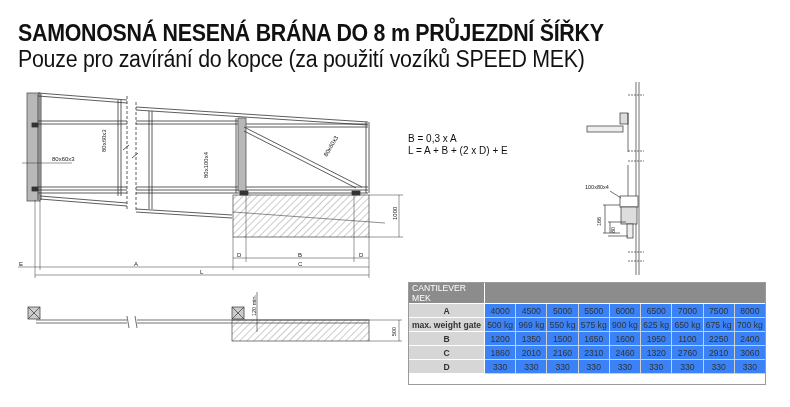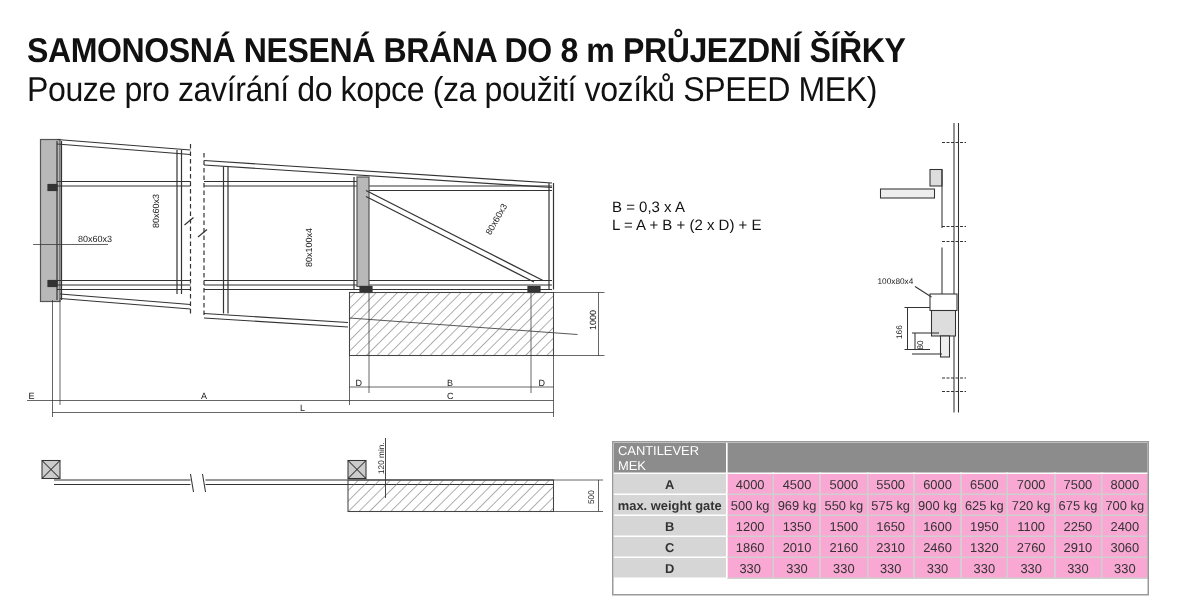--- a/index.html
+++ b/index.html
@@ -1,28 +1,28 @@
 <!DOCTYPE html>
 <html><head>
 <meta charset="utf-8">
 <style>
   html, body { margin:0; padding:0; background:#ffffff; }
   body { width:790px; height:407px; position:relative; overflow:hidden; font-family:"Liberation Sans", sans-serif; color:#111; }
   .title { position:absolute; left:18px; top:20px; font-size:23px; font-weight:bold; letter-spacing:-0.3px; transform:scaleX(0.93); transform-origin:left top; white-space:nowrap; }
   .subtitle { position:absolute; left:18px; top:46px; font-size:23px; letter-spacing:-0.3px; transform:scaleX(0.93); transform-origin:left top; white-space:nowrap; }
   svg.drawing { position:absolute; left:0; top:0; }
   .formulas { position:absolute; left:408px; top:133px; font-size:10px; line-height:12px; }
-  .tbl-wrap { position:absolute; left:408px; top:282px; width:358px;margin-top:12px; }
+  .tbl-wrap { position:absolute; left:408px; top:282px; width:358px; }
   table.spec { border-collapse:collapse; width:358px; font-size:8.6px; color:#333; }
   table.spec td { border:1px solid #ffffff; text-align:center; height:13px; padding:0; }
   table.spec tr.hdr td { background:#8c8c8c; height:15px; }
   table.spec td.cap { background:#1a1a1a; color:#ffffff; text-align:left; padding-left:3px; font-size:8.6px; width:72px; }
   table.spec tr.units td { background:#d6d6d6; color:#555; }
   table.spec td.rowlab { background:#d6d6d6; font-weight:bold; color:#333; width:75px; }
-  table.spec tr.data td.v { background:#f9a8d4; border:1px solid #cfcfcf; }
+  table.spec tr.data td.v { background:#3b82f6; border:1px solid #cfcfcf; }
   table.spec tr.units td.blank { background:#d6d6d6; }
   .tbl-frame { position:absolute; left:0; top:0; width:356px; height:101px; border:1px solid #9a9a9a; pointer-events:none; }
 </style>
 </head>
 <body>
 
 <div class="title">SAMONOSNÁ NESENÁ BRÁNA DO 8 m PRŮJEZDNÍ ŠÍŘKY</div>
 <div class="subtitle">Pouze pro zavírání do kopce (za použití vozíků SPEED MEK)</div>
 
 <svg class="drawing" width="790" height="407" viewBox="0 0 790 407">
@@ -203,21 +203,21 @@
       <td class="v">8000</td>
     </tr>
     <tr class="data">
       <td class="rowlab">max. weight gate</td>
       <td class="v">500 kg</td>
       <td class="v">969 kg</td>
       <td class="v">550 kg</td>
       <td class="v">575 kg</td>
       <td class="v">900 kg</td>
       <td class="v">625 kg</td>
-      <td class="v">720 kg</td>
+      <td class="v">650 kg</td>
       <td class="v">675 kg</td>
       <td class="v">700 kg</td>
     </tr>
     <tr class="data">
       <td class="rowlab">B</td>
       <td class="v">1200</td>
       <td class="v">1350</td>
       <td class="v">1500</td>
       <td class="v">1650</td>
       <td class="v">1600</td>

